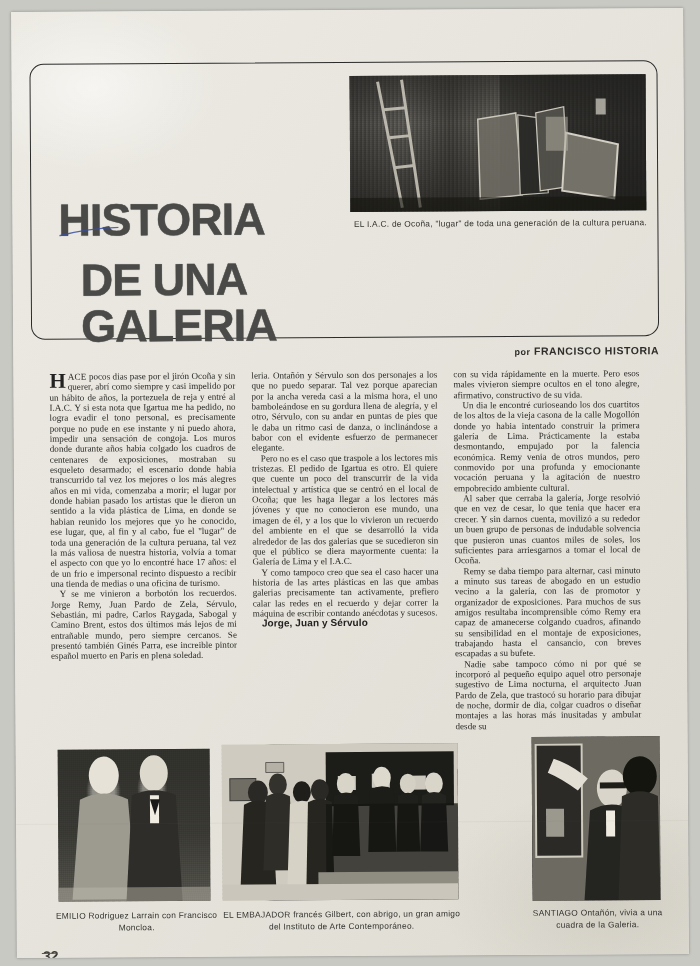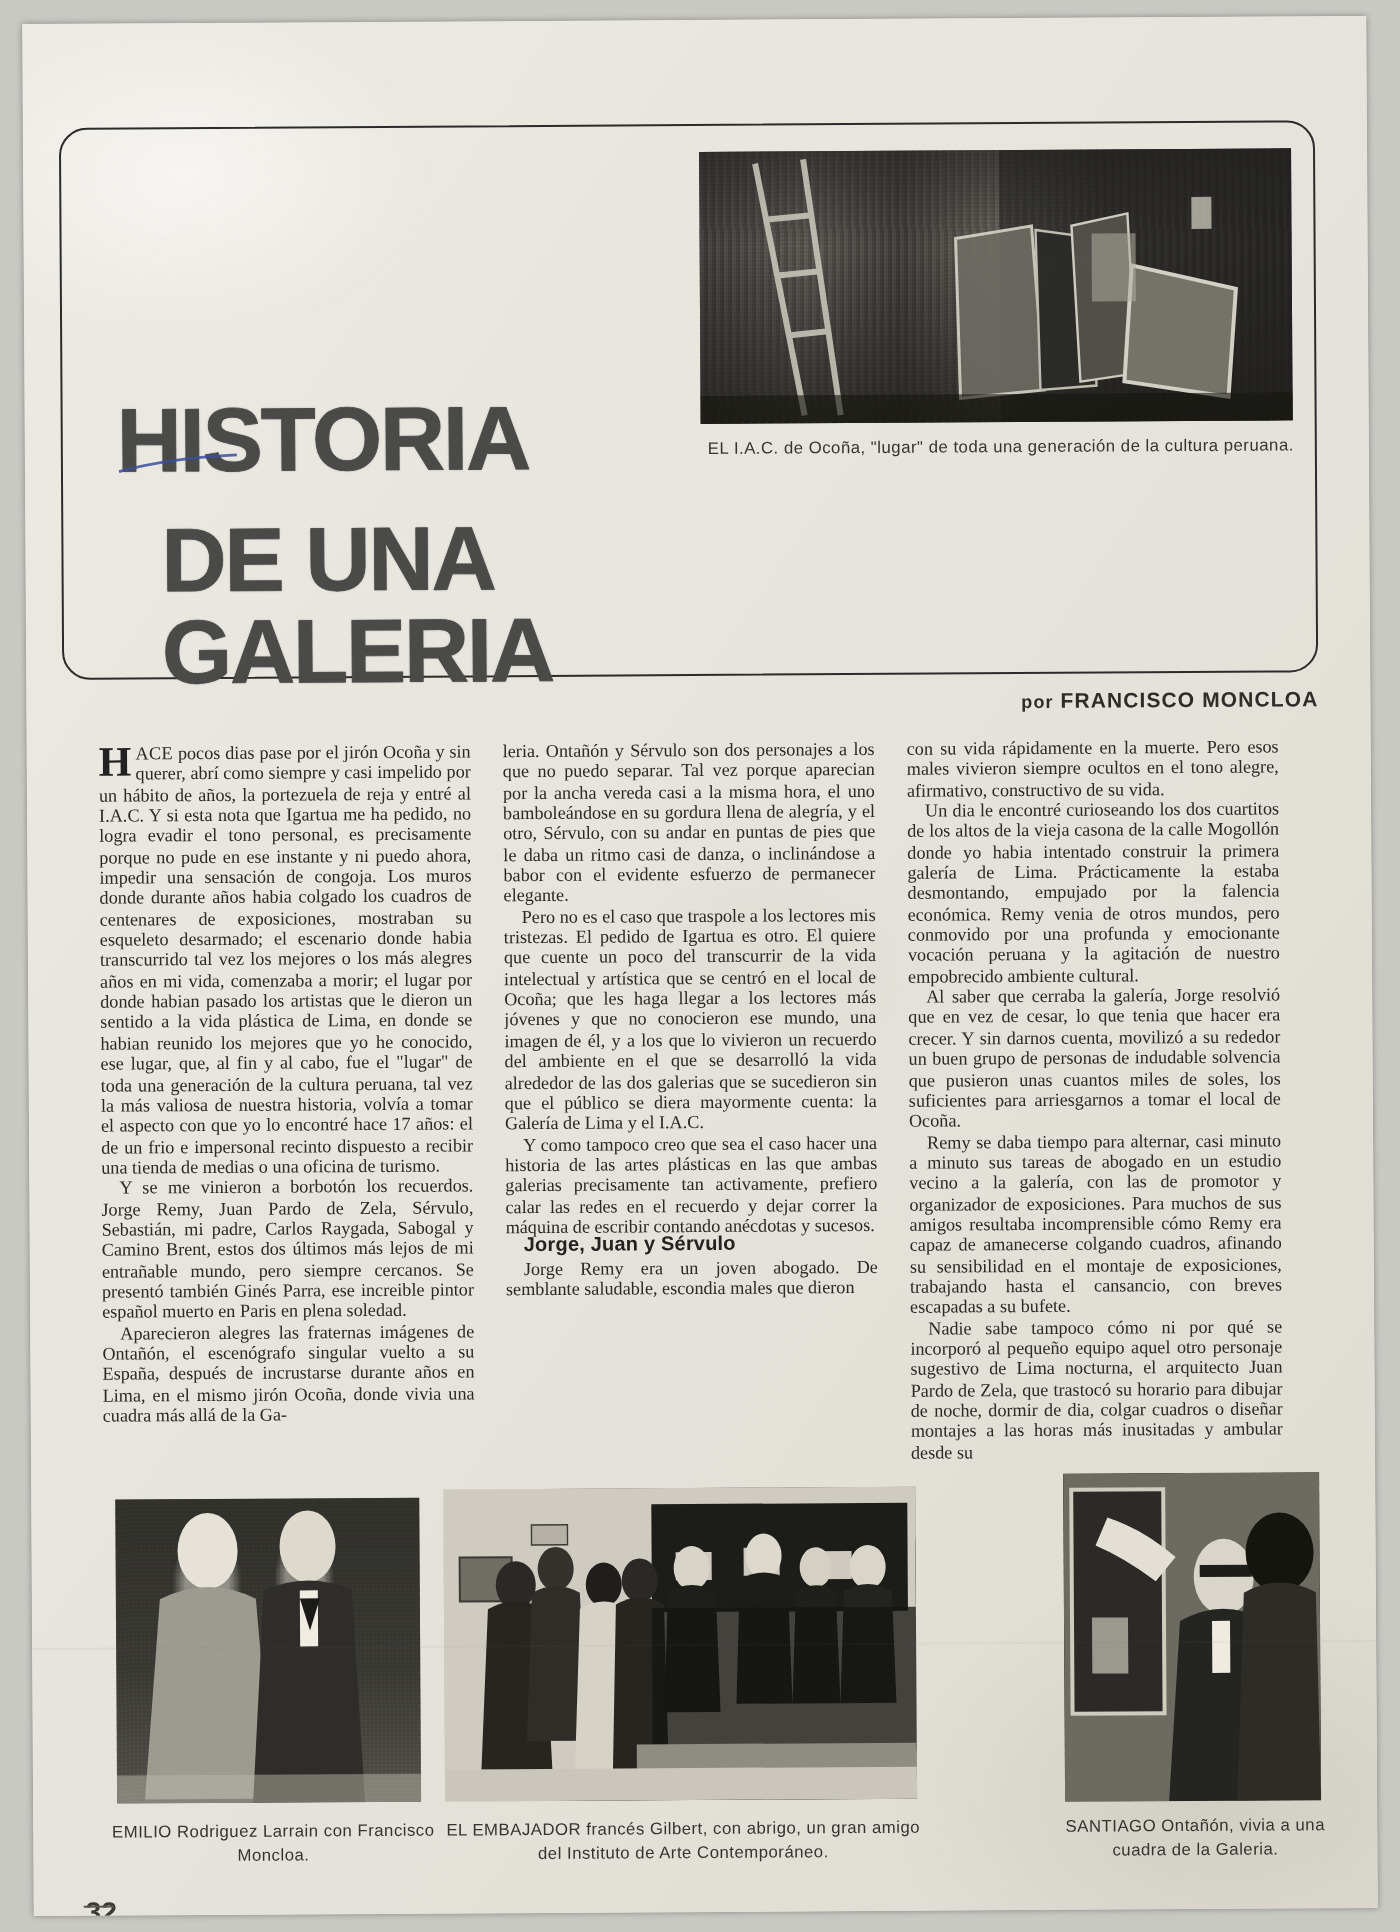--- a/index.html
+++ b/index.html
@@ -233,39 +233,37 @@
           <rect x="196" y="42" width="22" height="34" fill="#bfbbae" opacity=".55"></rect>
         </g>
         <rect x="246" y="24" width="10" height="16" fill="#d9d5c9" opacity=".7"></rect>
         <rect x="0" y="122" width="296" height="14" fill="#15150f" opacity=".6"></rect>
       </svg>
     </div>
     <div class="caption" id="caption-top">EL I.A.C. de Ocoña, "lugar" de toda una generación de la cultura peruana.</div>
 
     <div id="byline">
       <span class="small">por</span>
-      <span>FRANCISCO MONCLOA</span>
+      <span>FRANCISCO HISTORIA</span>
     </div>
 
     <div id="columns">
 
       <div class="col" id="col-1">
         <p class="first">
           <span class="dropcap">H</span><span class="caps">ACE</span><span> pocos dias pase por el jirón Ocoña y sin querer, abrí como siempre y casi impelido por un hábito de años, la portezuela de reja y entré al I.A.C. Y si esta nota que Igartua me ha pedido, no logra evadir el tono personal, es precisamente porque no pude en ese instante y ni puedo ahora, impedir una sensación de congoja. Los muros donde durante años habia colgado los cuadros de centenares de exposiciones, mostraban su esqueleto desarmado; el escenario donde habia transcurrido tal vez los mejores o los más alegres años en mi vida, comenzaba a morir; el lugar por donde habian pasado los artistas que le dieron un sentido a la vida plástica de Lima, en donde se habian reunido los mejores que yo he conocido, ese lugar, que, al fin y al cabo, fue el "lugar" de toda una generación de la cultura peruana, tal vez la más valiosa de nuestra historia, volvía a tomar el aspecto con que yo lo encontré hace 17 años: el de un frio e impersonal recinto dispuesto a recibir una tienda de medias o una oficina de turismo.</span>
         </p>
         <p>Y se me vinieron a borbotón los recuerdos. Jorge Remy, Juan Pardo de Zela, Sérvulo, Sebastián, mi padre, Carlos Raygada, Sabogal y Camino Brent, estos dos últimos más lejos de mi entrañable mundo, pero siempre cercanos. Se presentó también Ginés Parra, ese increible pintor español muerto en Paris en plena soledad.</p>
-        <p>Aparecieron alegres las fraternas imágenes de Ontañón, el escenógrafo singular vuelto a su España, después de incrustarse durante años en Lima, en el mismo jirón Ocoña, donde vivia una cuadra más allá de la Ga-</p>
       </div>
 
       <div class="col" id="col-2">
         <p class="first">leria. Ontañón y Sérvulo son dos personajes a los que no puedo separar. Tal vez porque aparecian por la ancha vereda casi a la misma hora, el uno bamboleándose en su gordura llena de alegría, y el otro, Sérvulo, con su andar en puntas de pies que le daba un ritmo casi de danza, o inclinándose a babor con el evidente esfuerzo de permanecer elegante.</p>
         <p>Pero no es el caso que traspole a los lectores mis tristezas. El pedido de Igartua es otro. El quiere que cuente un poco del transcurrir de la vida intelectual y artística que se centró en el local de Ocoña; que les haga llegar a los lectores más jóvenes y que no conocieron ese mundo, una imagen de él, y a los que lo vivieron un recuerdo del ambiente en el que se desarrolló la vida alrededor de las dos galerias que se sucedieron sin que el público se diera mayormente cuenta: la Galería de Lima y el I.A.C.</p>
         <p>Y como tampoco creo que sea el caso hacer una historia de las artes plásticas en las que ambas galerias precisamente tan activamente, prefiero calar las redes en el recuerdo y dejar correr la máquina de escribir contando anécdotas y sucesos.</p>
         <p class="subhead">Jorge, Juan y Sérvulo</p>
-        <p>Jorge Remy era un joven abogado. De semblante saludable, escondia males que dieron</p>
       </div>
 
       <div class="col" id="col-3">
         <p class="first">con su vida rápidamente en la muerte. Pero esos males vivieron siempre ocultos en el tono alegre, afirmativo, constructivo de su vida.</p>
         <p>Un dia le encontré curioseando los dos cuartitos de los altos de la vieja casona de la calle Mogollón donde yo habia intentado construir la primera galería de Lima. Prácticamente la estaba desmontando, empujado por la falencia económica. Remy venia de otros mundos, pero conmovido por una profunda y emocionante vocación peruana y la agitación de nuestro empobrecido ambiente cultural.</p>
         <p>Al saber que cerraba la galería, Jorge resolvió que en vez de cesar, lo que tenia que hacer era crecer. Y sin darnos cuenta, movilizó a su rededor un buen grupo de personas de indudable solvencia que pusieron unas cuantos miles de soles, los suficientes para arriesgarnos a tomar el local de Ocoña.</p>
         <p>Remy se daba tiempo para alternar, casi minuto a minuto sus tareas de abogado en un estudio vecino a la galería, con las de promotor y organizador de exposiciones. Para muchos de sus amigos resultaba incomprensible cómo Remy era capaz de amanecerse colgando cuadros, afinando su sensibilidad en el montaje de exposiciones, trabajando hasta el cansancio, con breves escapadas a su bufete.</p>
         <p>Nadie sabe tampoco cómo ni por qué se incorporó al pequeño equipo aquel otro personaje sugestivo de Lima nocturna, el arquitecto Juan Pardo de Zela, que trastocó su horario para dibujar de noche, dormir de dia, colgar cuadros o diseñar montajes a las horas más inusitadas y ambular desde su</p>
       </div>
     </div>

